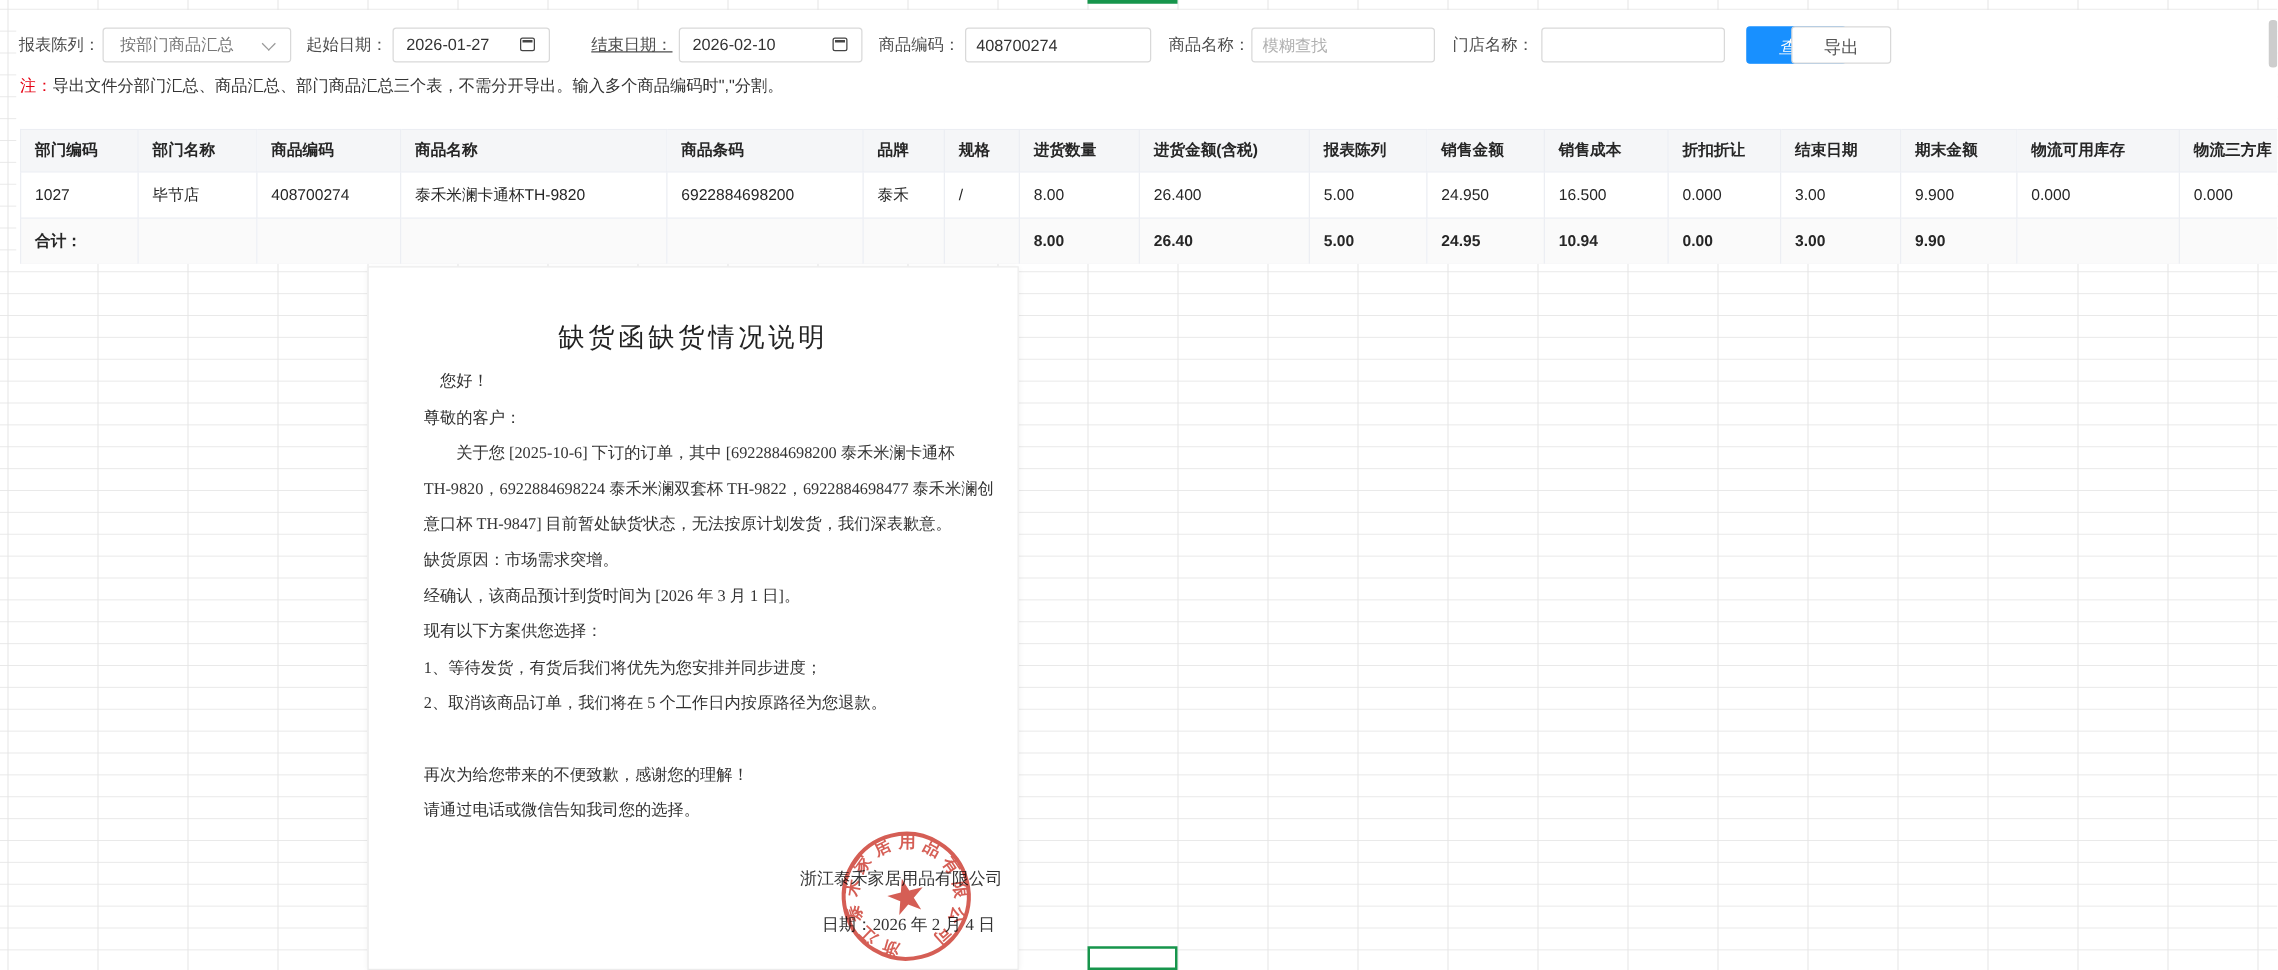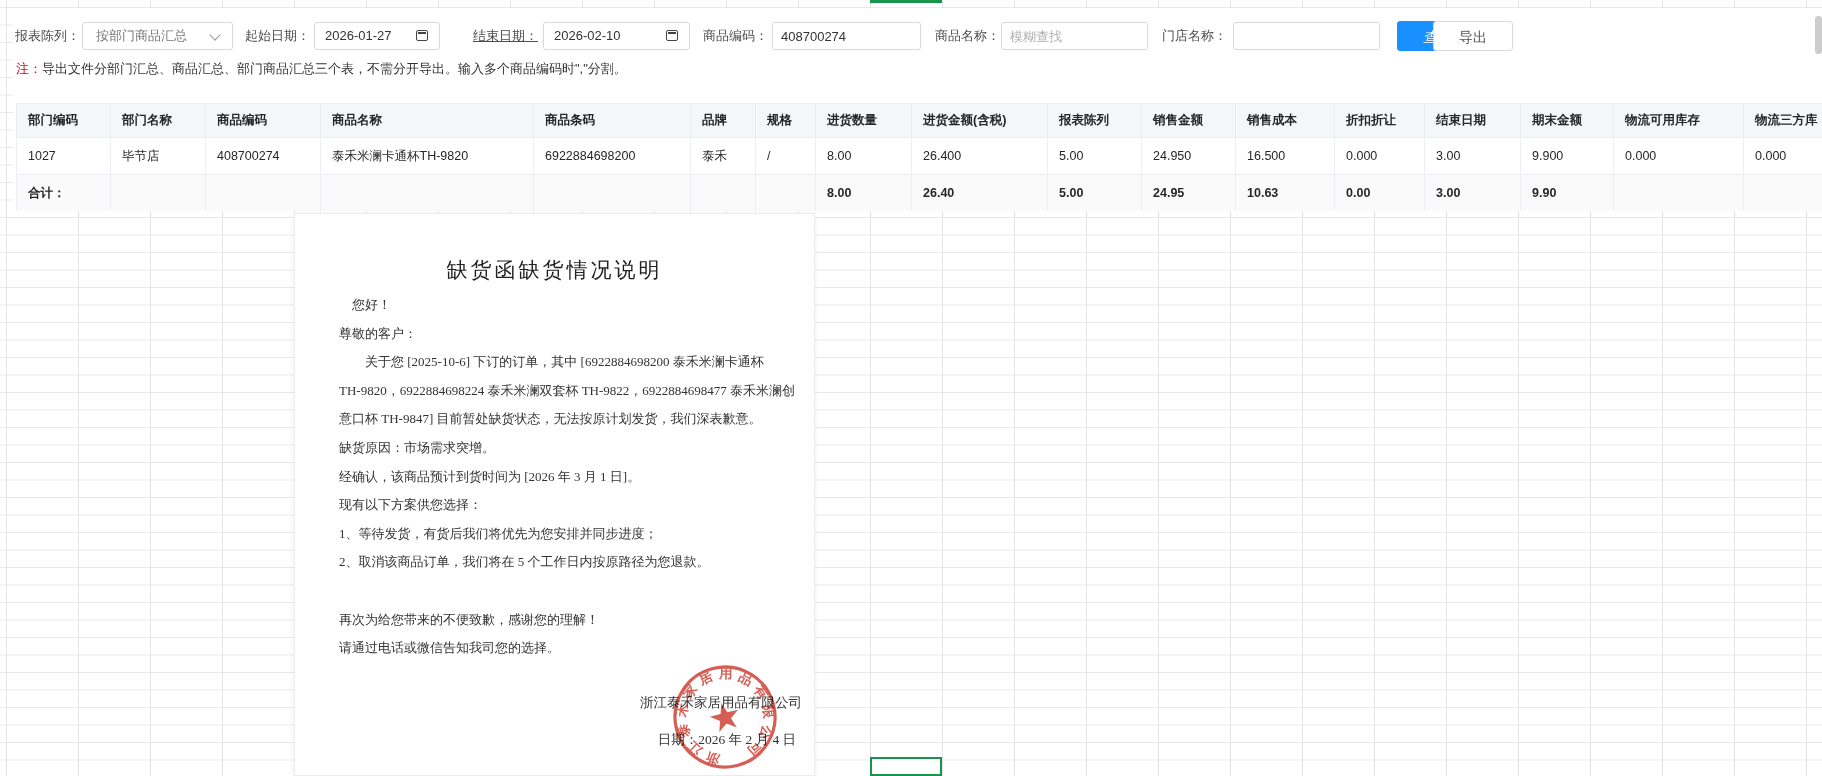--- a/index.html
+++ b/index.html
@@ -164,21 +164,21 @@
             <td></td>
             <td></td>
             <td></td>
             <td></td>
             <td></td>
             <td></td>
             <td>8.00</td>
             <td>26.40</td>
             <td>5.00</td>
             <td>24.95</td>
-            <td>10.63</td>
+            <td>10.94</td>
             <td>0.00</td>
             <td>3.00</td>
             <td>9.90</td>
             <td></td>
             <td></td>
           </tr>
         </tbody>
       </table>
     </div>
   </div>

